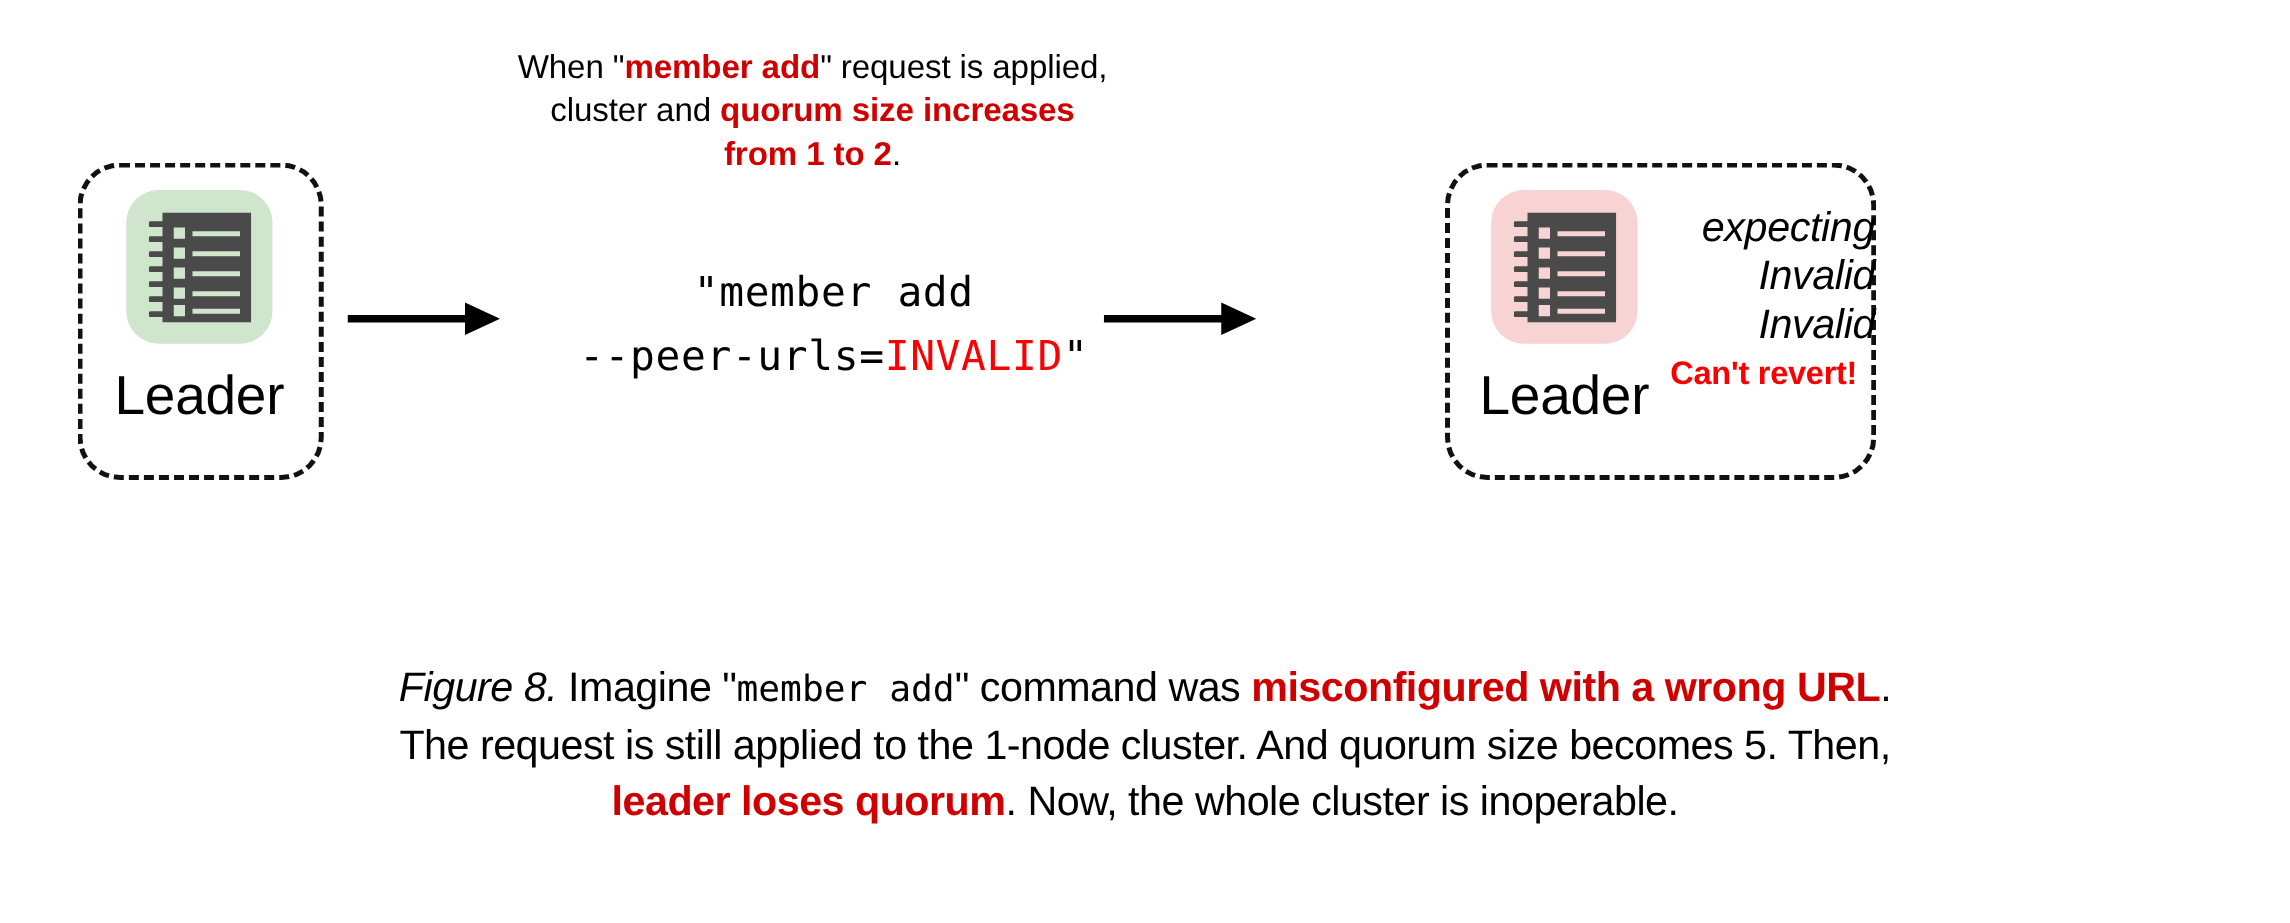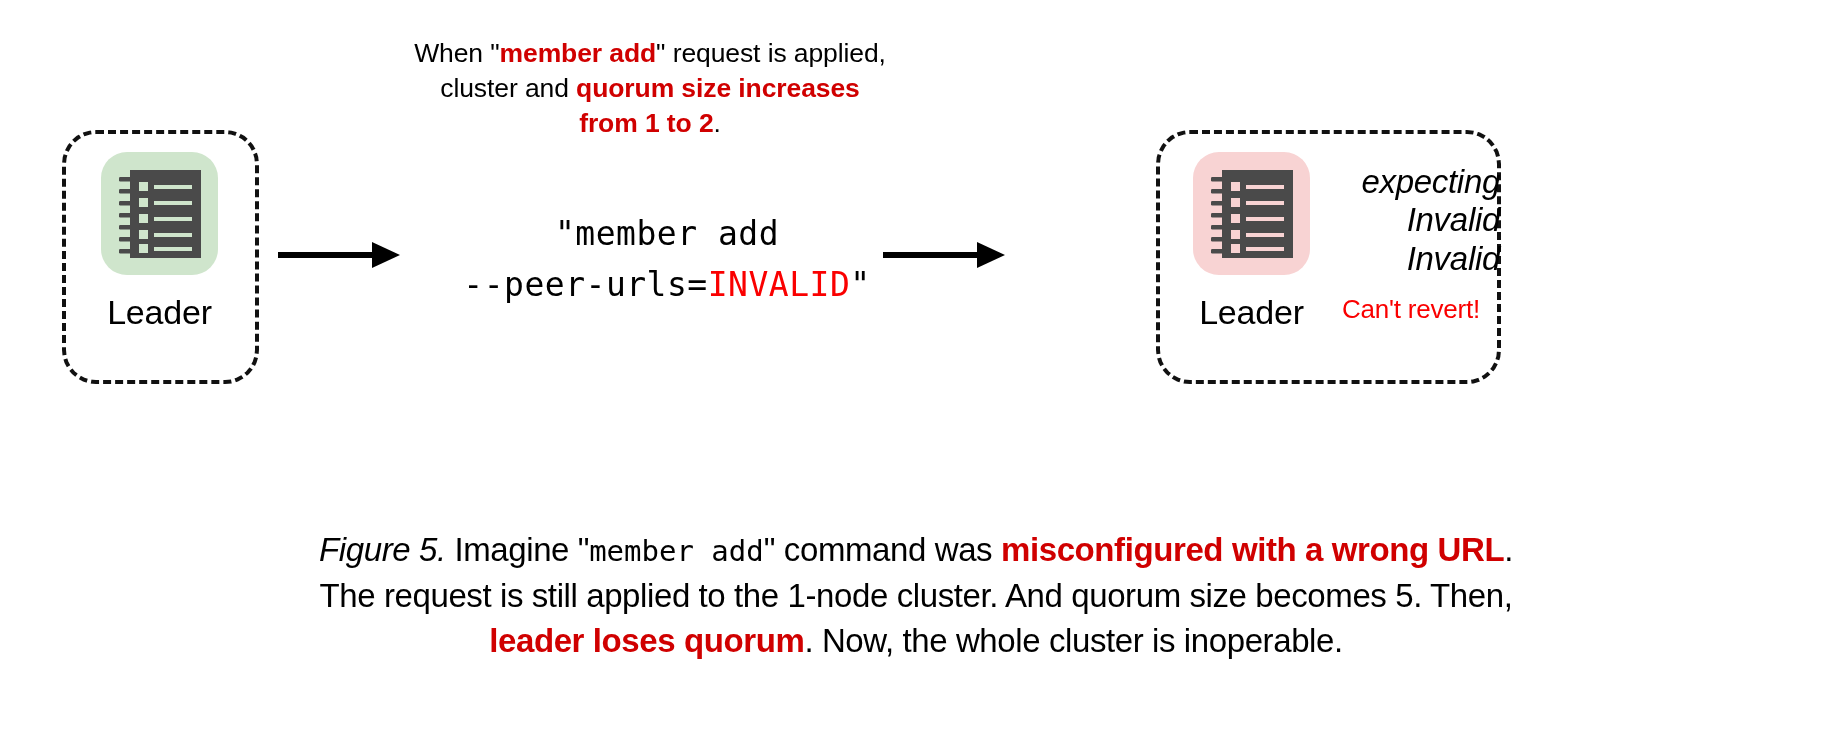--- a/index.html
+++ b/index.html
@@ -92,44 +92,44 @@
 
   .node-icon-tile svg {
     position: absolute;
     left: 50%;
     top: 50%;
     transform: translate(-50%, -50%);
   }
 
   .node-label {
     margin-top: 20px;
-    font-size: 34px;
+    font-size: 44px;
     line-height: 1;
     letter-spacing: -0.2px;
   }
 
   
   #follower-status {
     position: absolute;
     left: 1322px;
     top: 163px;
     width: 178px;
     text-align: center;
   }
   #follower-status .status-line {
     font-style: italic;
     font-size: 33px;
     line-height: 1.16;
     letter-spacing: -0.3px;
     text-align: right;
   }
   #cant-revert {
-    margin-top: 16px;
+    margin-top: 5px;
     font-size: 26px;
-    font-weight: normal;
+    font-weight: bold;
     color: #fa0000;
     letter-spacing: -0.2px;
   }
 
   
   #top-annotation {
     position: absolute;
     left: 350px;
     top: 36px;
     width: 600px;
@@ -274,18 +274,18 @@
   </div>
 
   <div id="follower-status">
     <div class="status-line">expecting</div>
     <div class="status-line">Invalid</div>
     <div class="status-line">Invalid</div>
     <div id="cant-revert">Can't revert!</div>
   </div>
 
   <div id="figure-caption">
-    <div><span class="ital">Figure 5.</span><span> Imagine "</span><span class="mono">member add</span><span>" command was </span><span class="bold red">misconfigured with a wrong URL</span><span>.</span></div>
+    <div><span class="ital">Figure 8.</span><span> Imagine "</span><span class="mono">member add</span><span>" command was </span><span class="bold red">misconfigured with a wrong URL</span><span>.</span></div>
     <div><span>The request is still applied to the 1-node cluster. And quorum size becomes 5. Then,</span></div>
     <div><span class="bold red">leader loses quorum</span><span>. Now, the whole cluster is inoperable.</span></div>
   </div>
 
 </div>
 
 </body></html>

